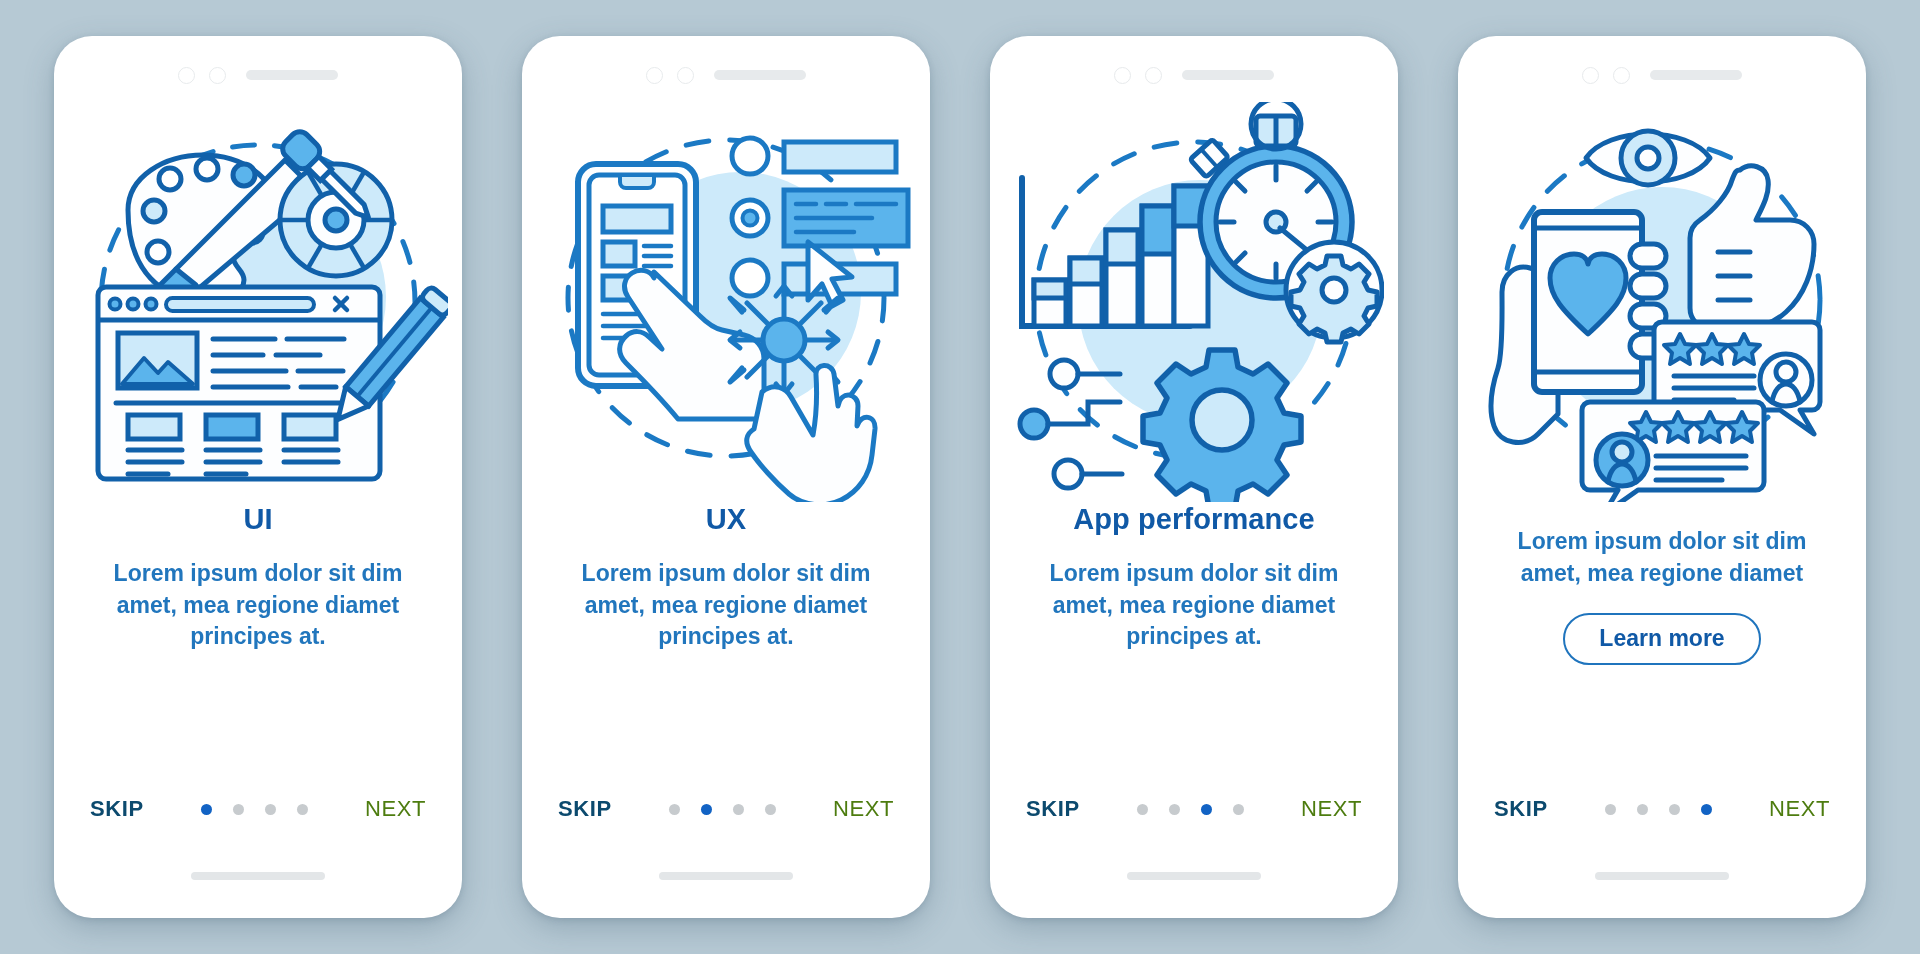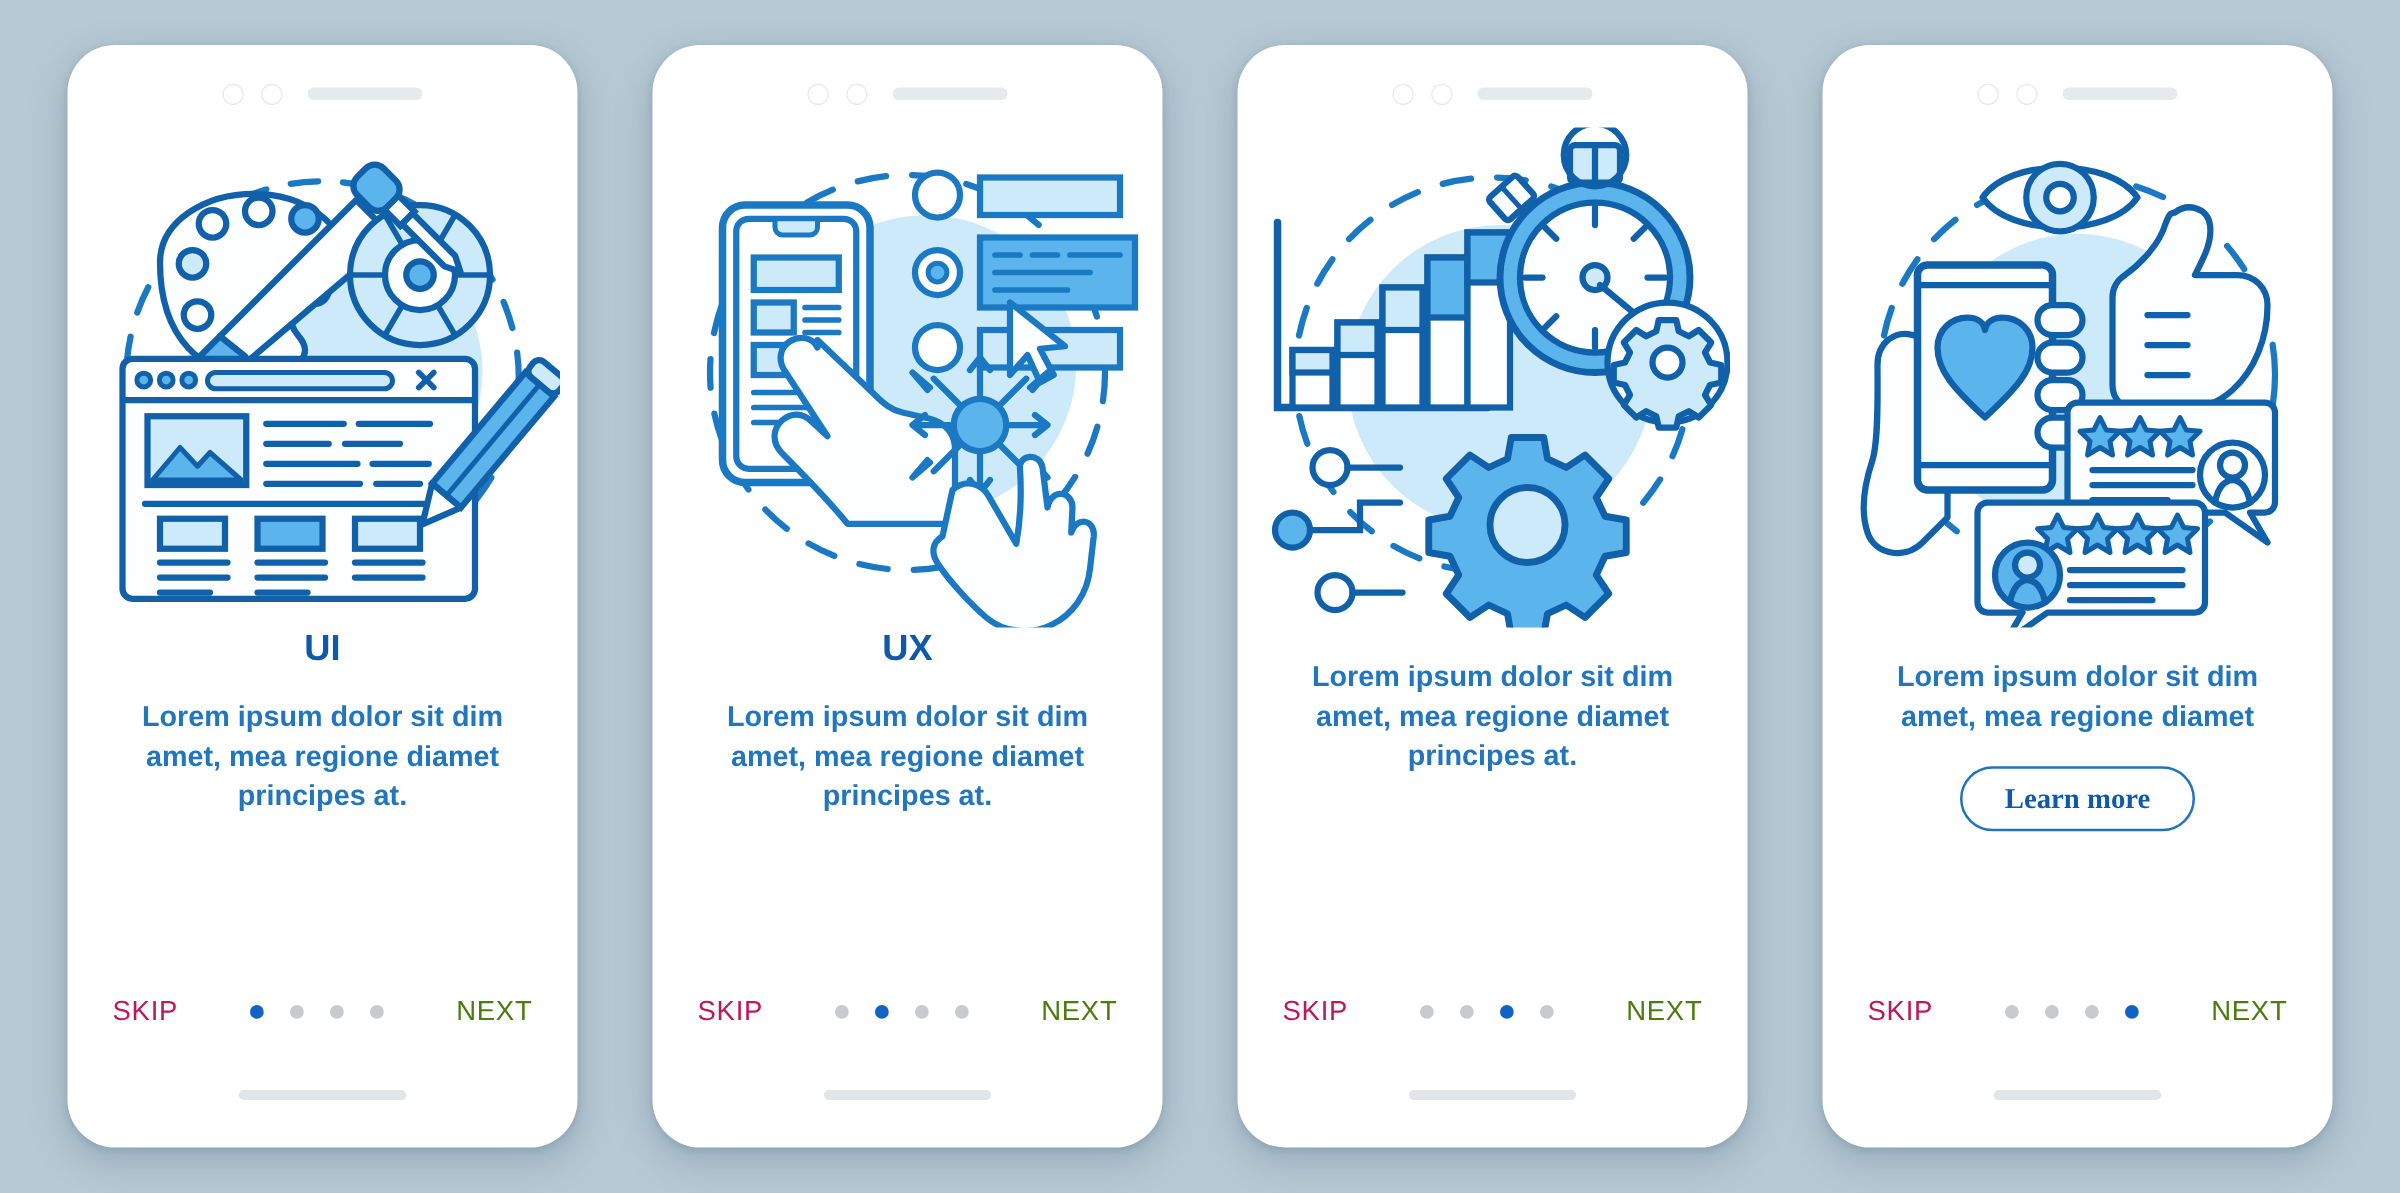--- a/index.html
+++ b/index.html
@@ -86,40 +86,41 @@
     justify-content:center;
   }
   .learn-btn{
     border:2.6px solid #1f74bd;
     color:#1059a6;
     background:transparent;
     border-radius:30px;
     font-size:23px;
     font-weight:bold;
     padding:11px 34px;
-    font-family:Liberation Serif, serif;
+    font-family:Liberation Sans, sans-serif;
     cursor:pointer;
     line-height:1.1;
   }
   
   .navrow{
     position:absolute;
     left:0;right:0;
     bottom:96px;
     display:flex;
     align-items:center;
     justify-content:space-between;
     box-sizing:border-box;
     padding:0 36px;
   }
   .skip{
-    color:#be185d;
+    color:#0c4a6e;
     font-size:22px;
     letter-spacing:.6px;
     cursor:pointer;
+    font-weight:bold;
   }
   .next{
     color:#4d7c0f;
     font-size:22px;
     letter-spacing:.6px;
     cursor:pointer;
   }
   .dots{
     display:flex;
     gap:21px;
@@ -415,20 +416,21 @@
         <circle cx="60" cy="272" r="14" fill="#fdfeff"></circle>
         <path d="M74 272 h42"></path>
         <circle cx="30" cy="322" r="14" fill="#5bb4ec"></circle>
         <path d="M44 322 h40 v-22 h32"></path>
         <circle cx="64" cy="372" r="14" fill="#fdfeff"></circle>
         <path d="M78 372 h40"></path>
       </g>
     </svg>
 
     <div class="textblock">
+      <div class="title">App performance</div>
       <div class="desc">Lorem ipsum dolor sit dim amet, mea regione diamet principes at.</div>
     </div>
 
     <div class="navrow">
       <span class="skip">SKIP</span>
       <span class="dots">
         <span class="dot"></span>
         <span class="dot"></span>
         <span class="dot on"></span>
         <span class="dot"></span>

